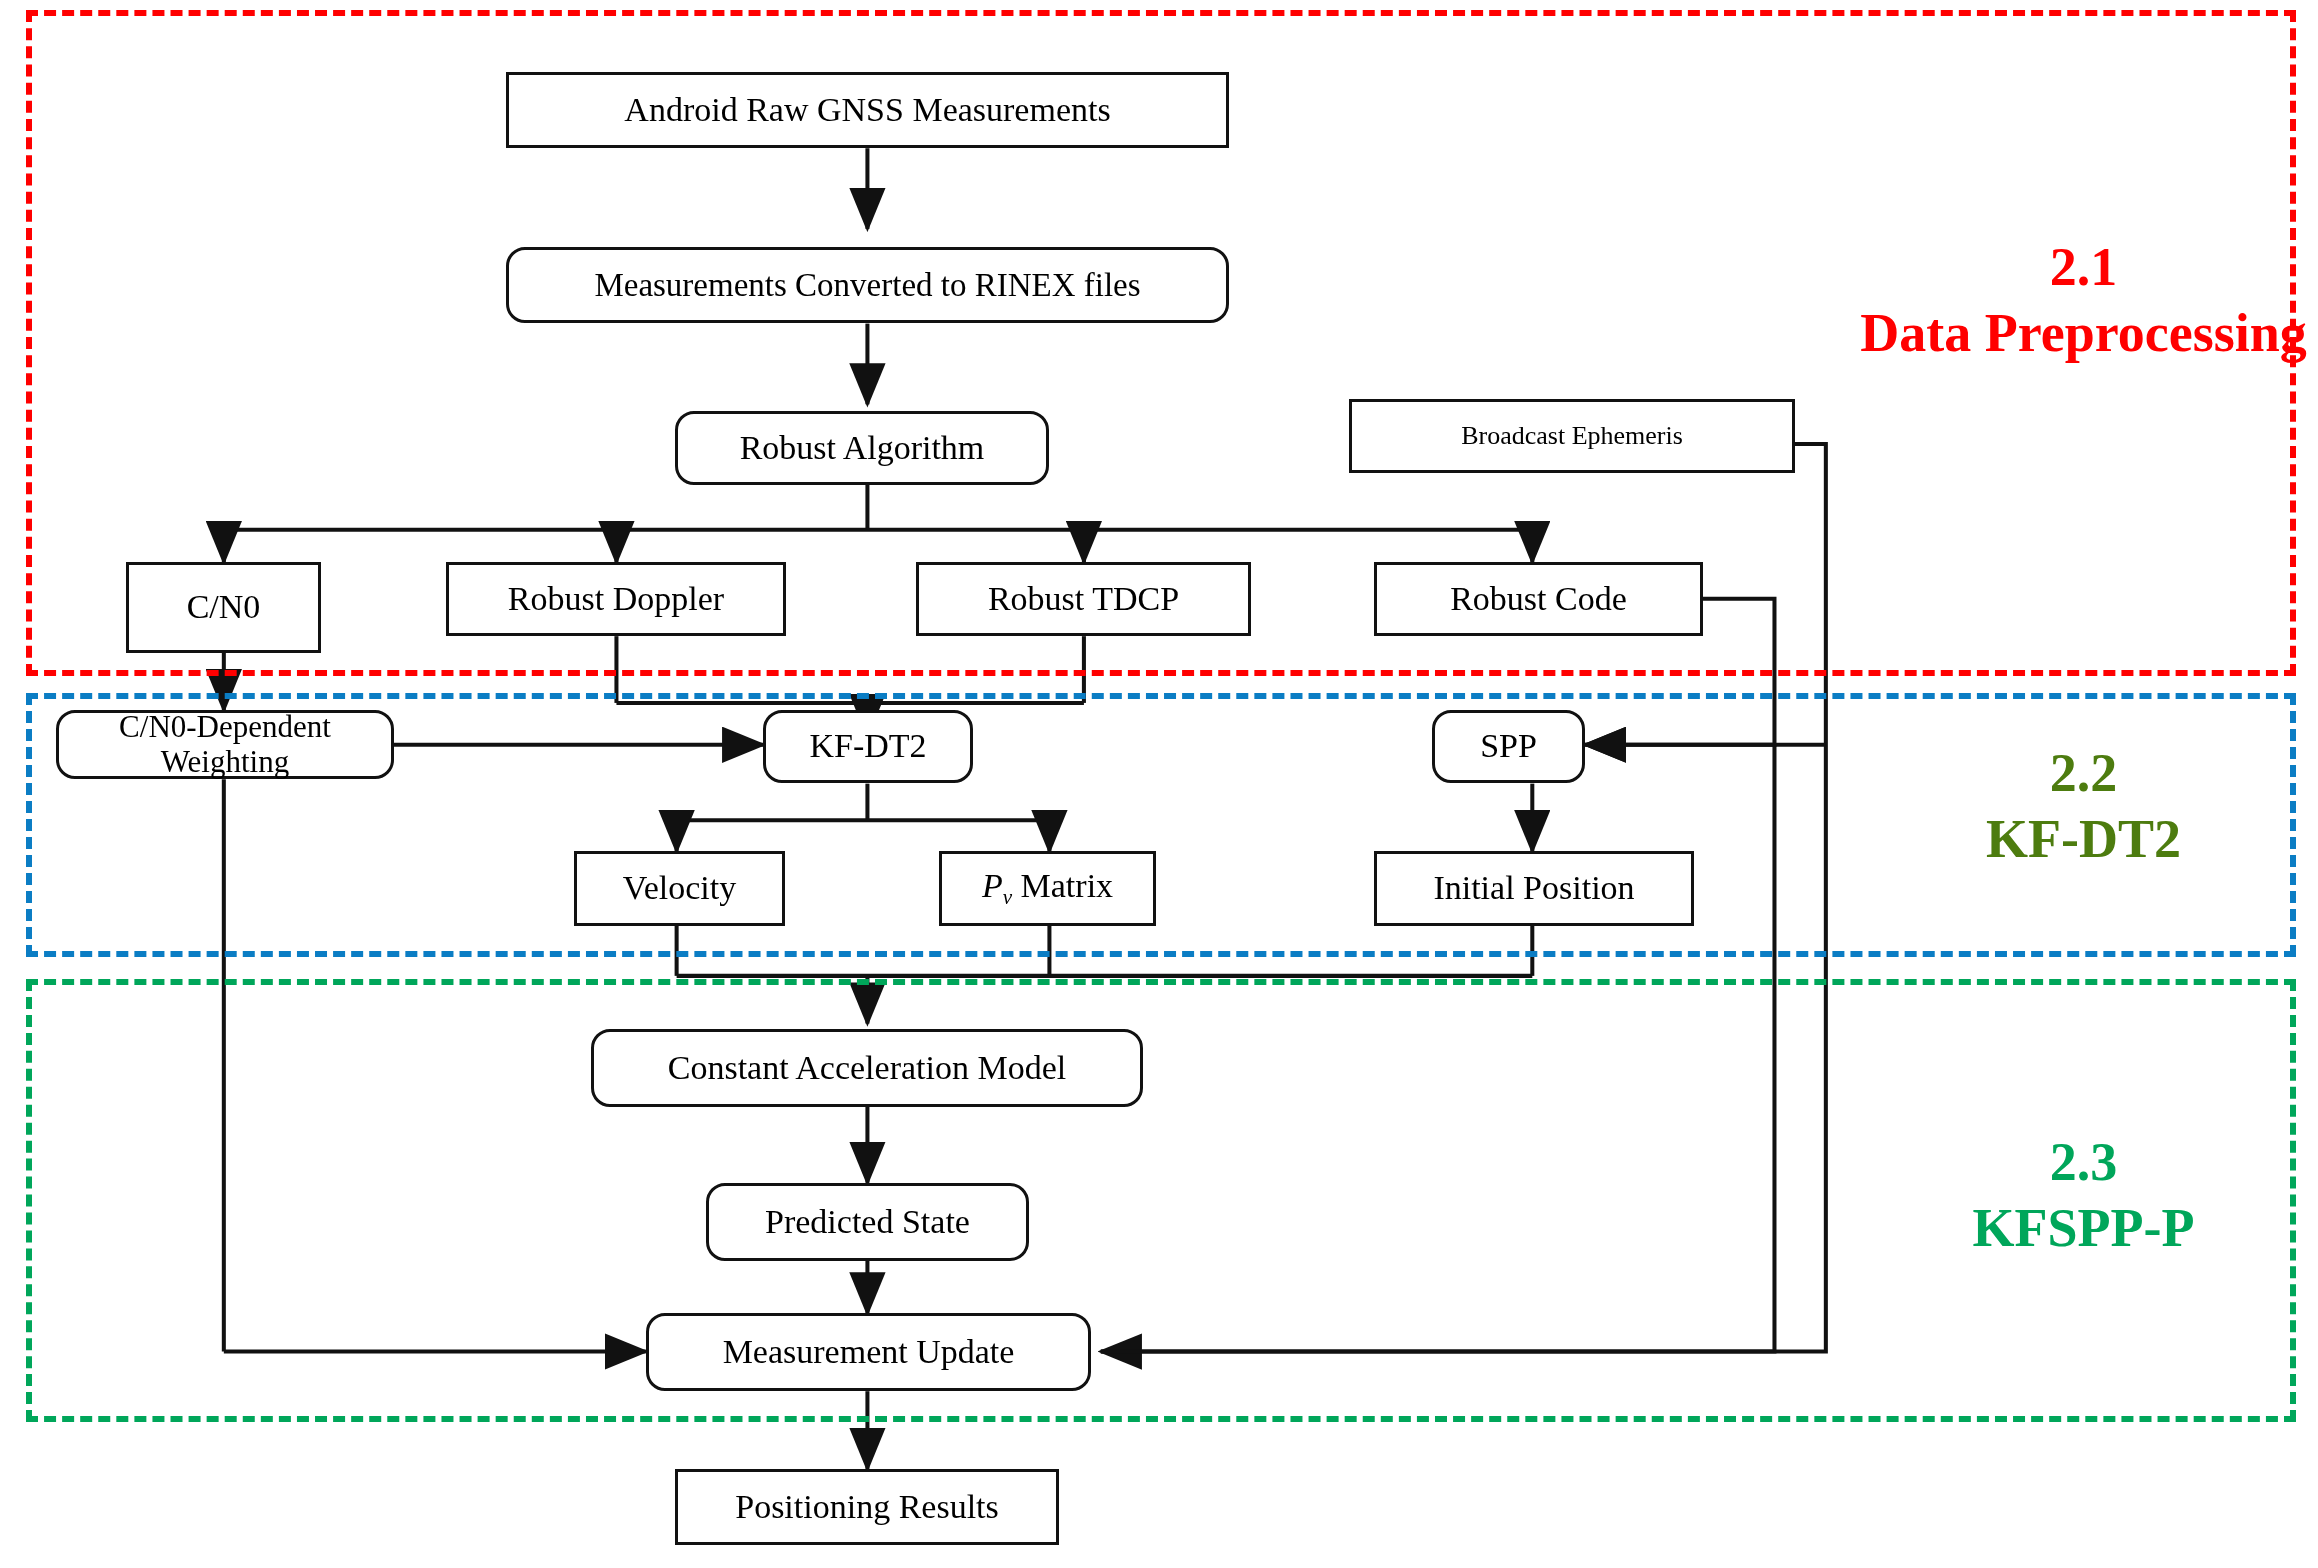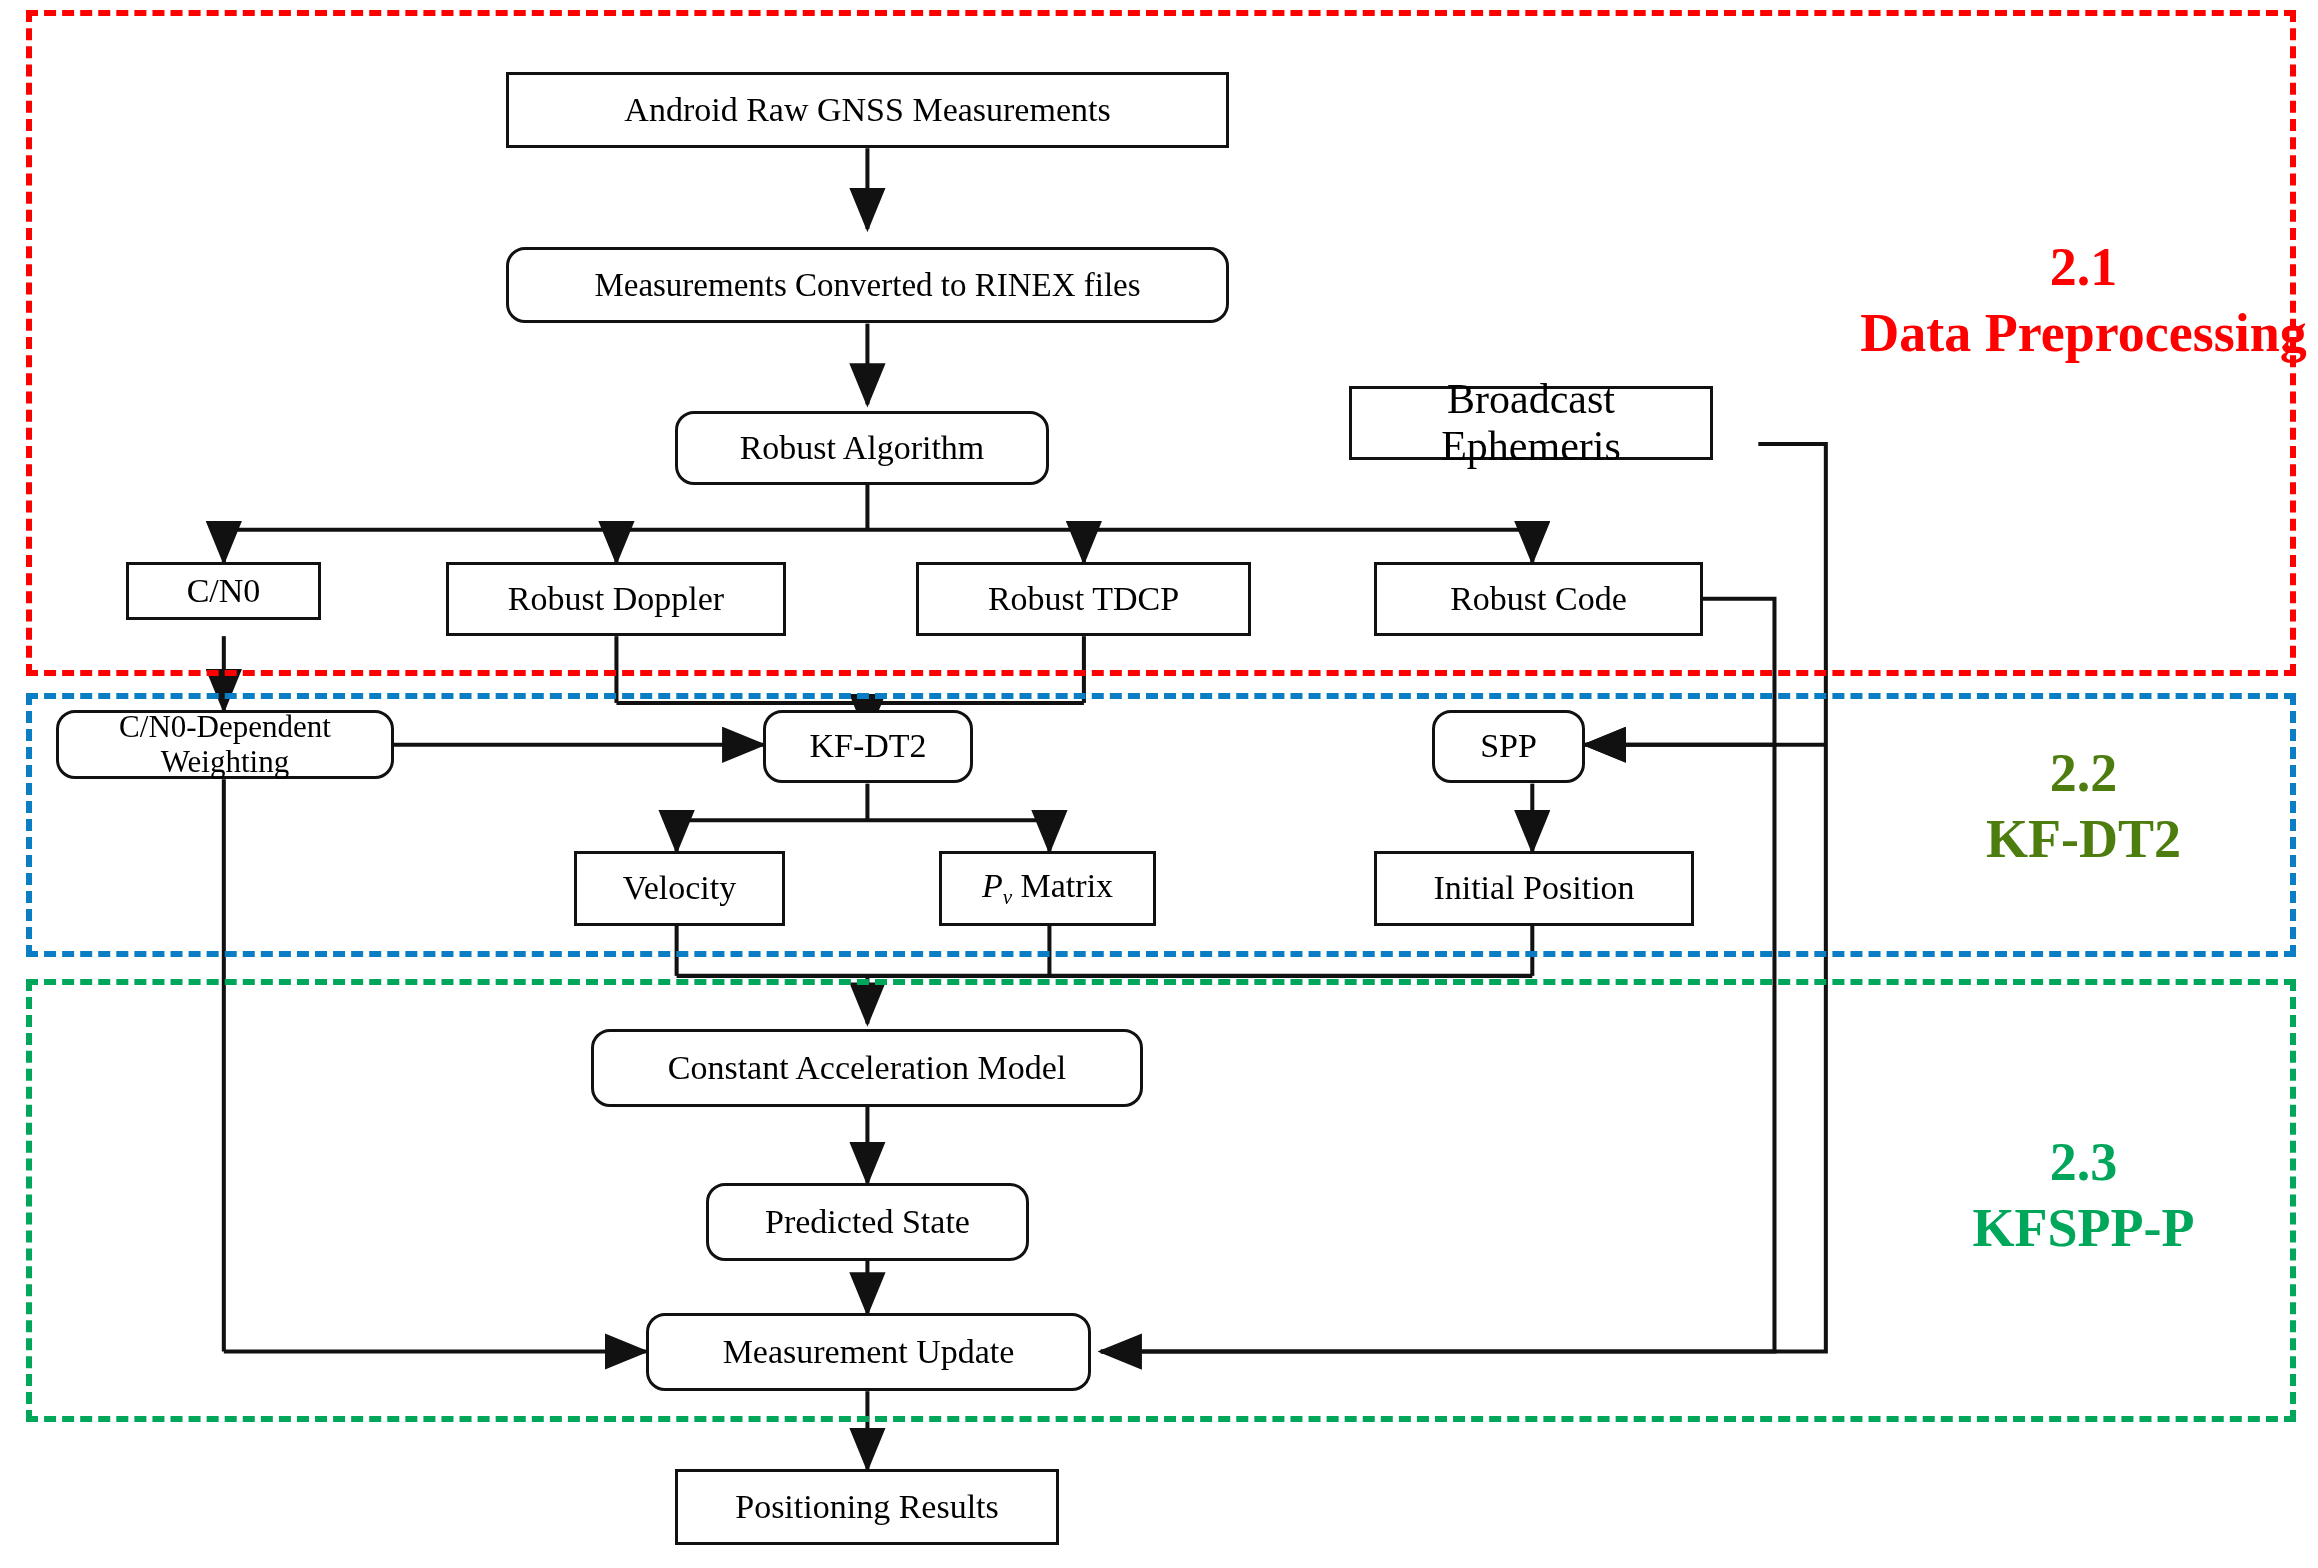--- a/index.html
+++ b/index.html
@@ -113,25 +113,25 @@
   </div>
 
   <div class="node round" style="left:506px;top:247px;width:723px;height:76px;font-size:33px;">
     <span class="lbl">Measurements Converted to RINEX files</span>
   </div>
 
   <div class="node round" style="left:675px;top:411px;width:374px;height:74px;font-size:34px;">
     <span class="lbl">Robust Algorithm</span>
   </div>
 
-  <div class="node" style="left:1349px;top:386px;width:364px;height:74px;font-size:42px;">
+  <div class="node" style="left:1349px;top:399px;width:446px;height:74px;font-size:26px;">
     <span class="lbl">Broadcast Ephemeris</span>
   </div>
 
-  <div class="node" style="left:126px;top:562px;width:195px;height:58px;font-size:34px;">
+  <div class="node" style="left:126px;top:562px;width:195px;height:91px;font-size:34px;">
     <span class="lbl">C/N0</span>
   </div>
 
   <div class="node" style="left:446px;top:562px;width:340px;height:74px;font-size:34px;">
     <span class="lbl">Robust  Doppler</span>
   </div>
 
   <div class="node" style="left:916px;top:562px;width:335px;height:74px;font-size:34px;">
     <span class="lbl">Robust  TDCP</span>
   </div>

